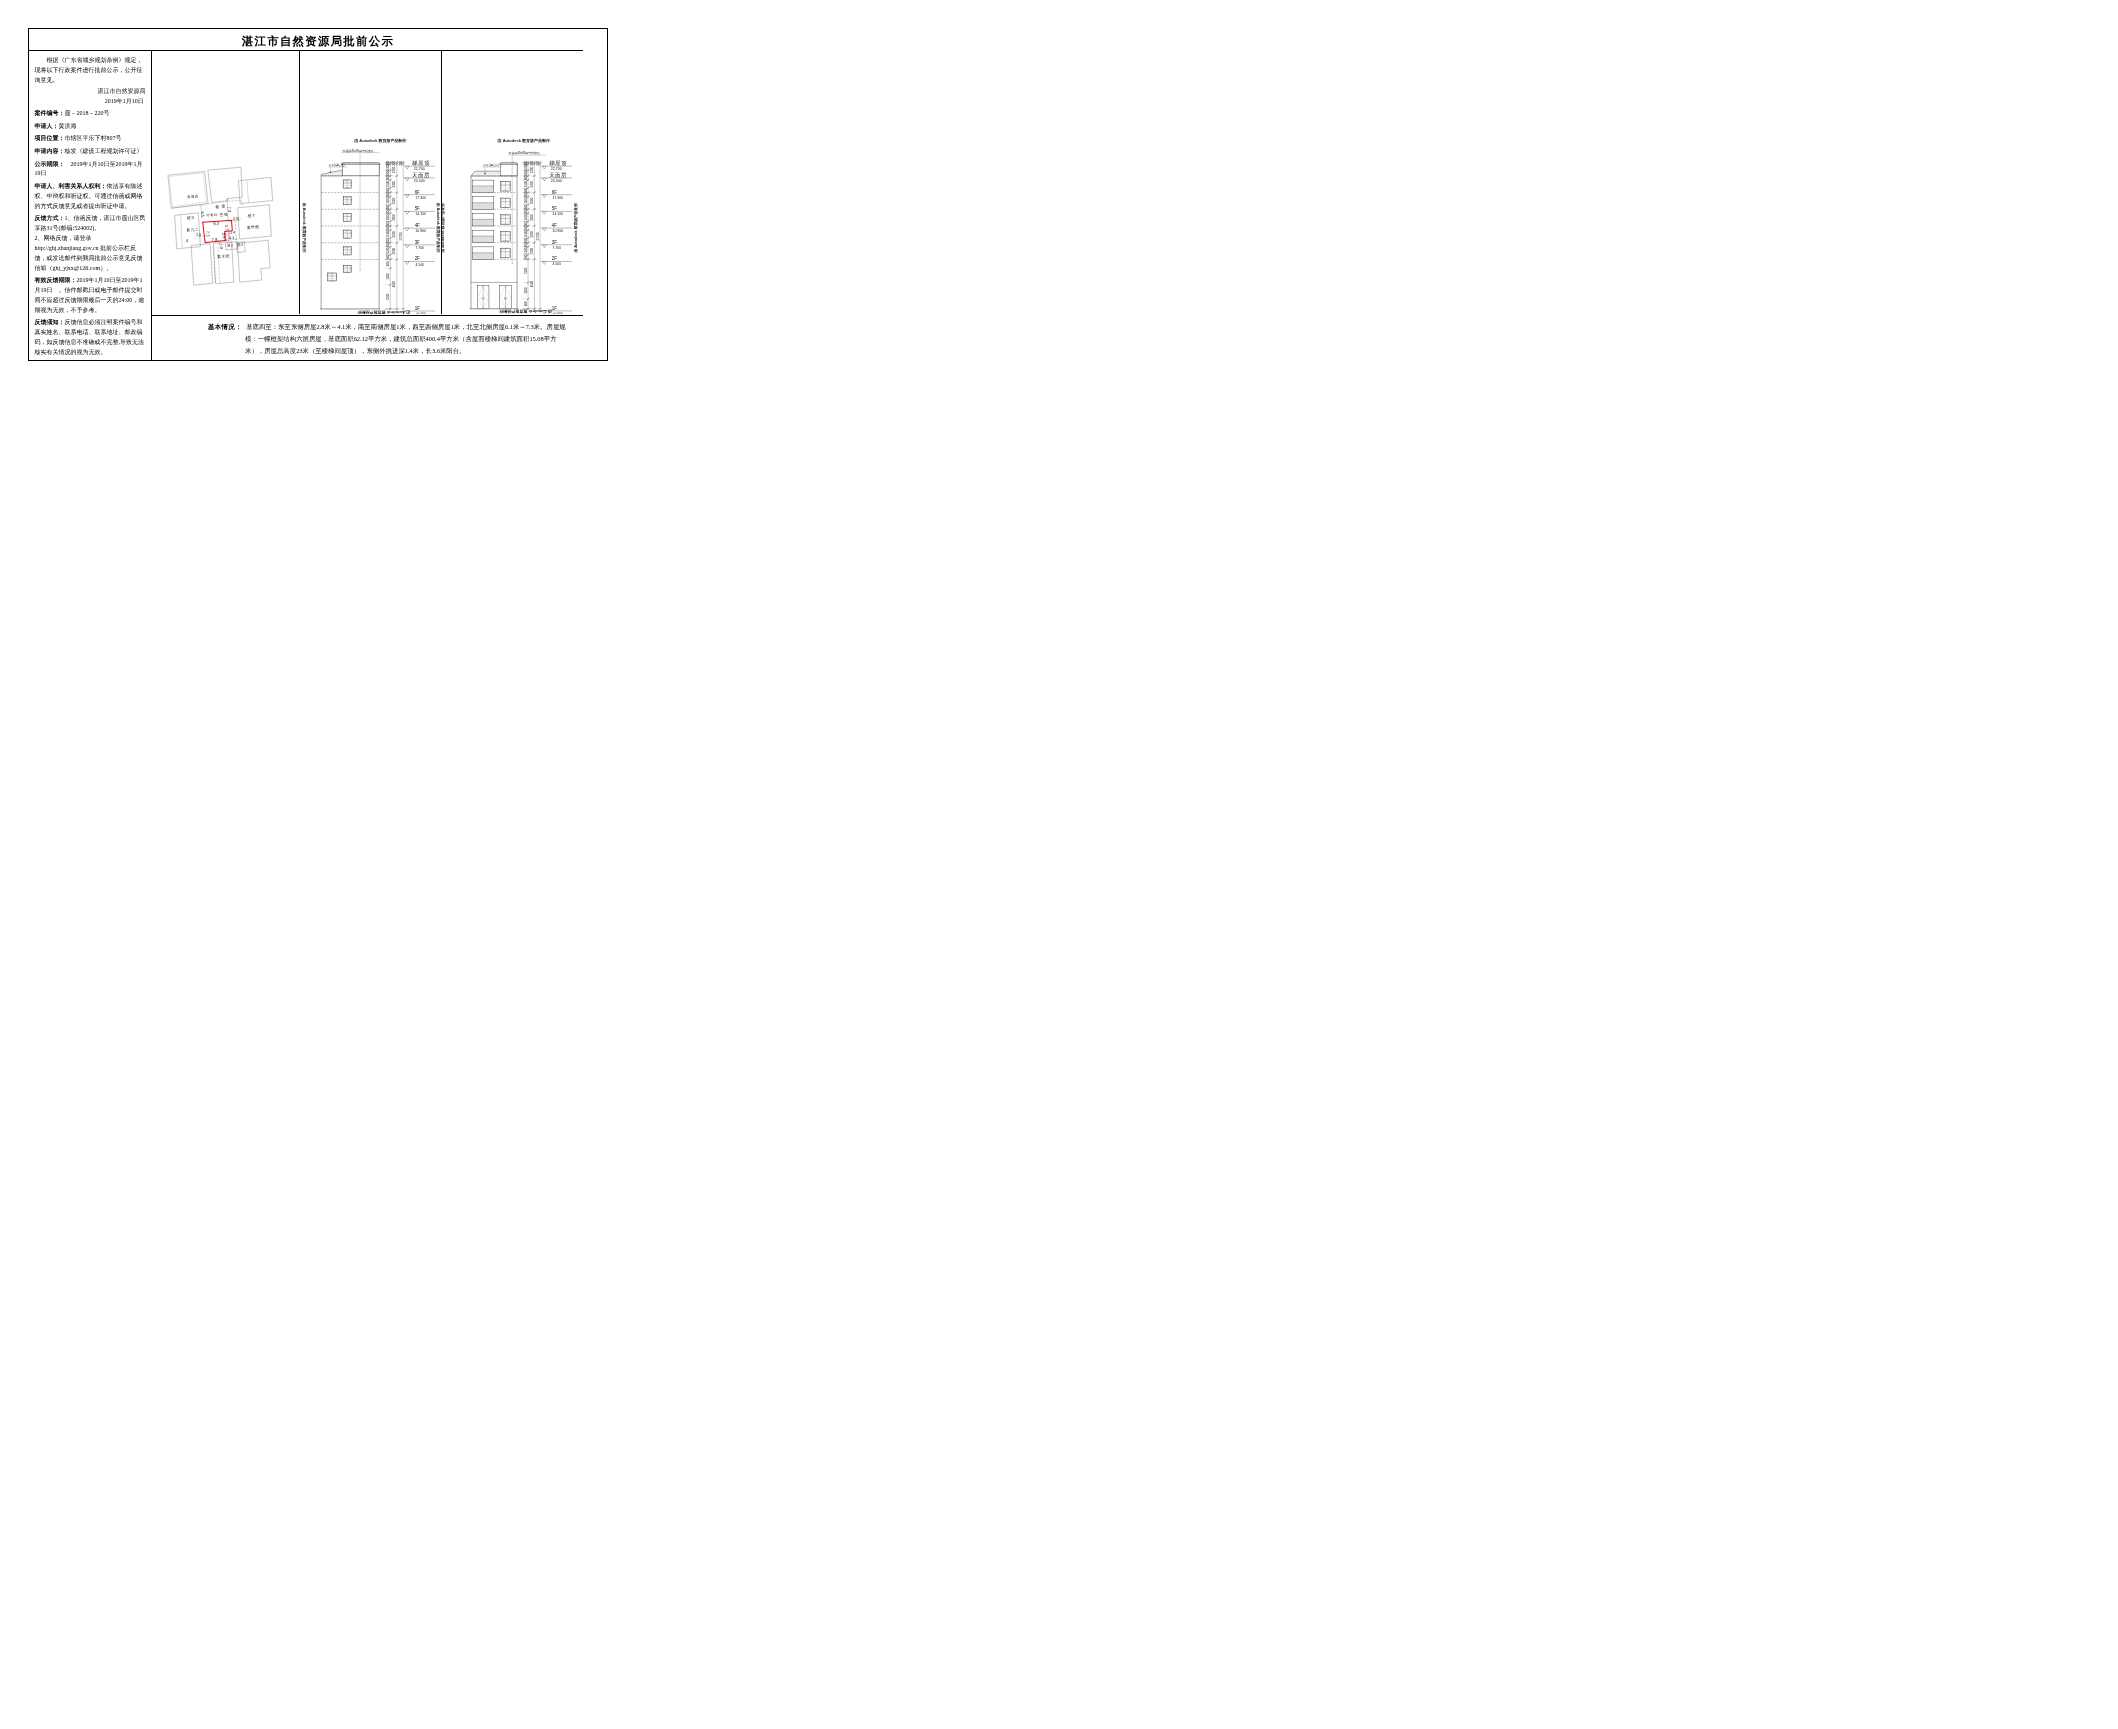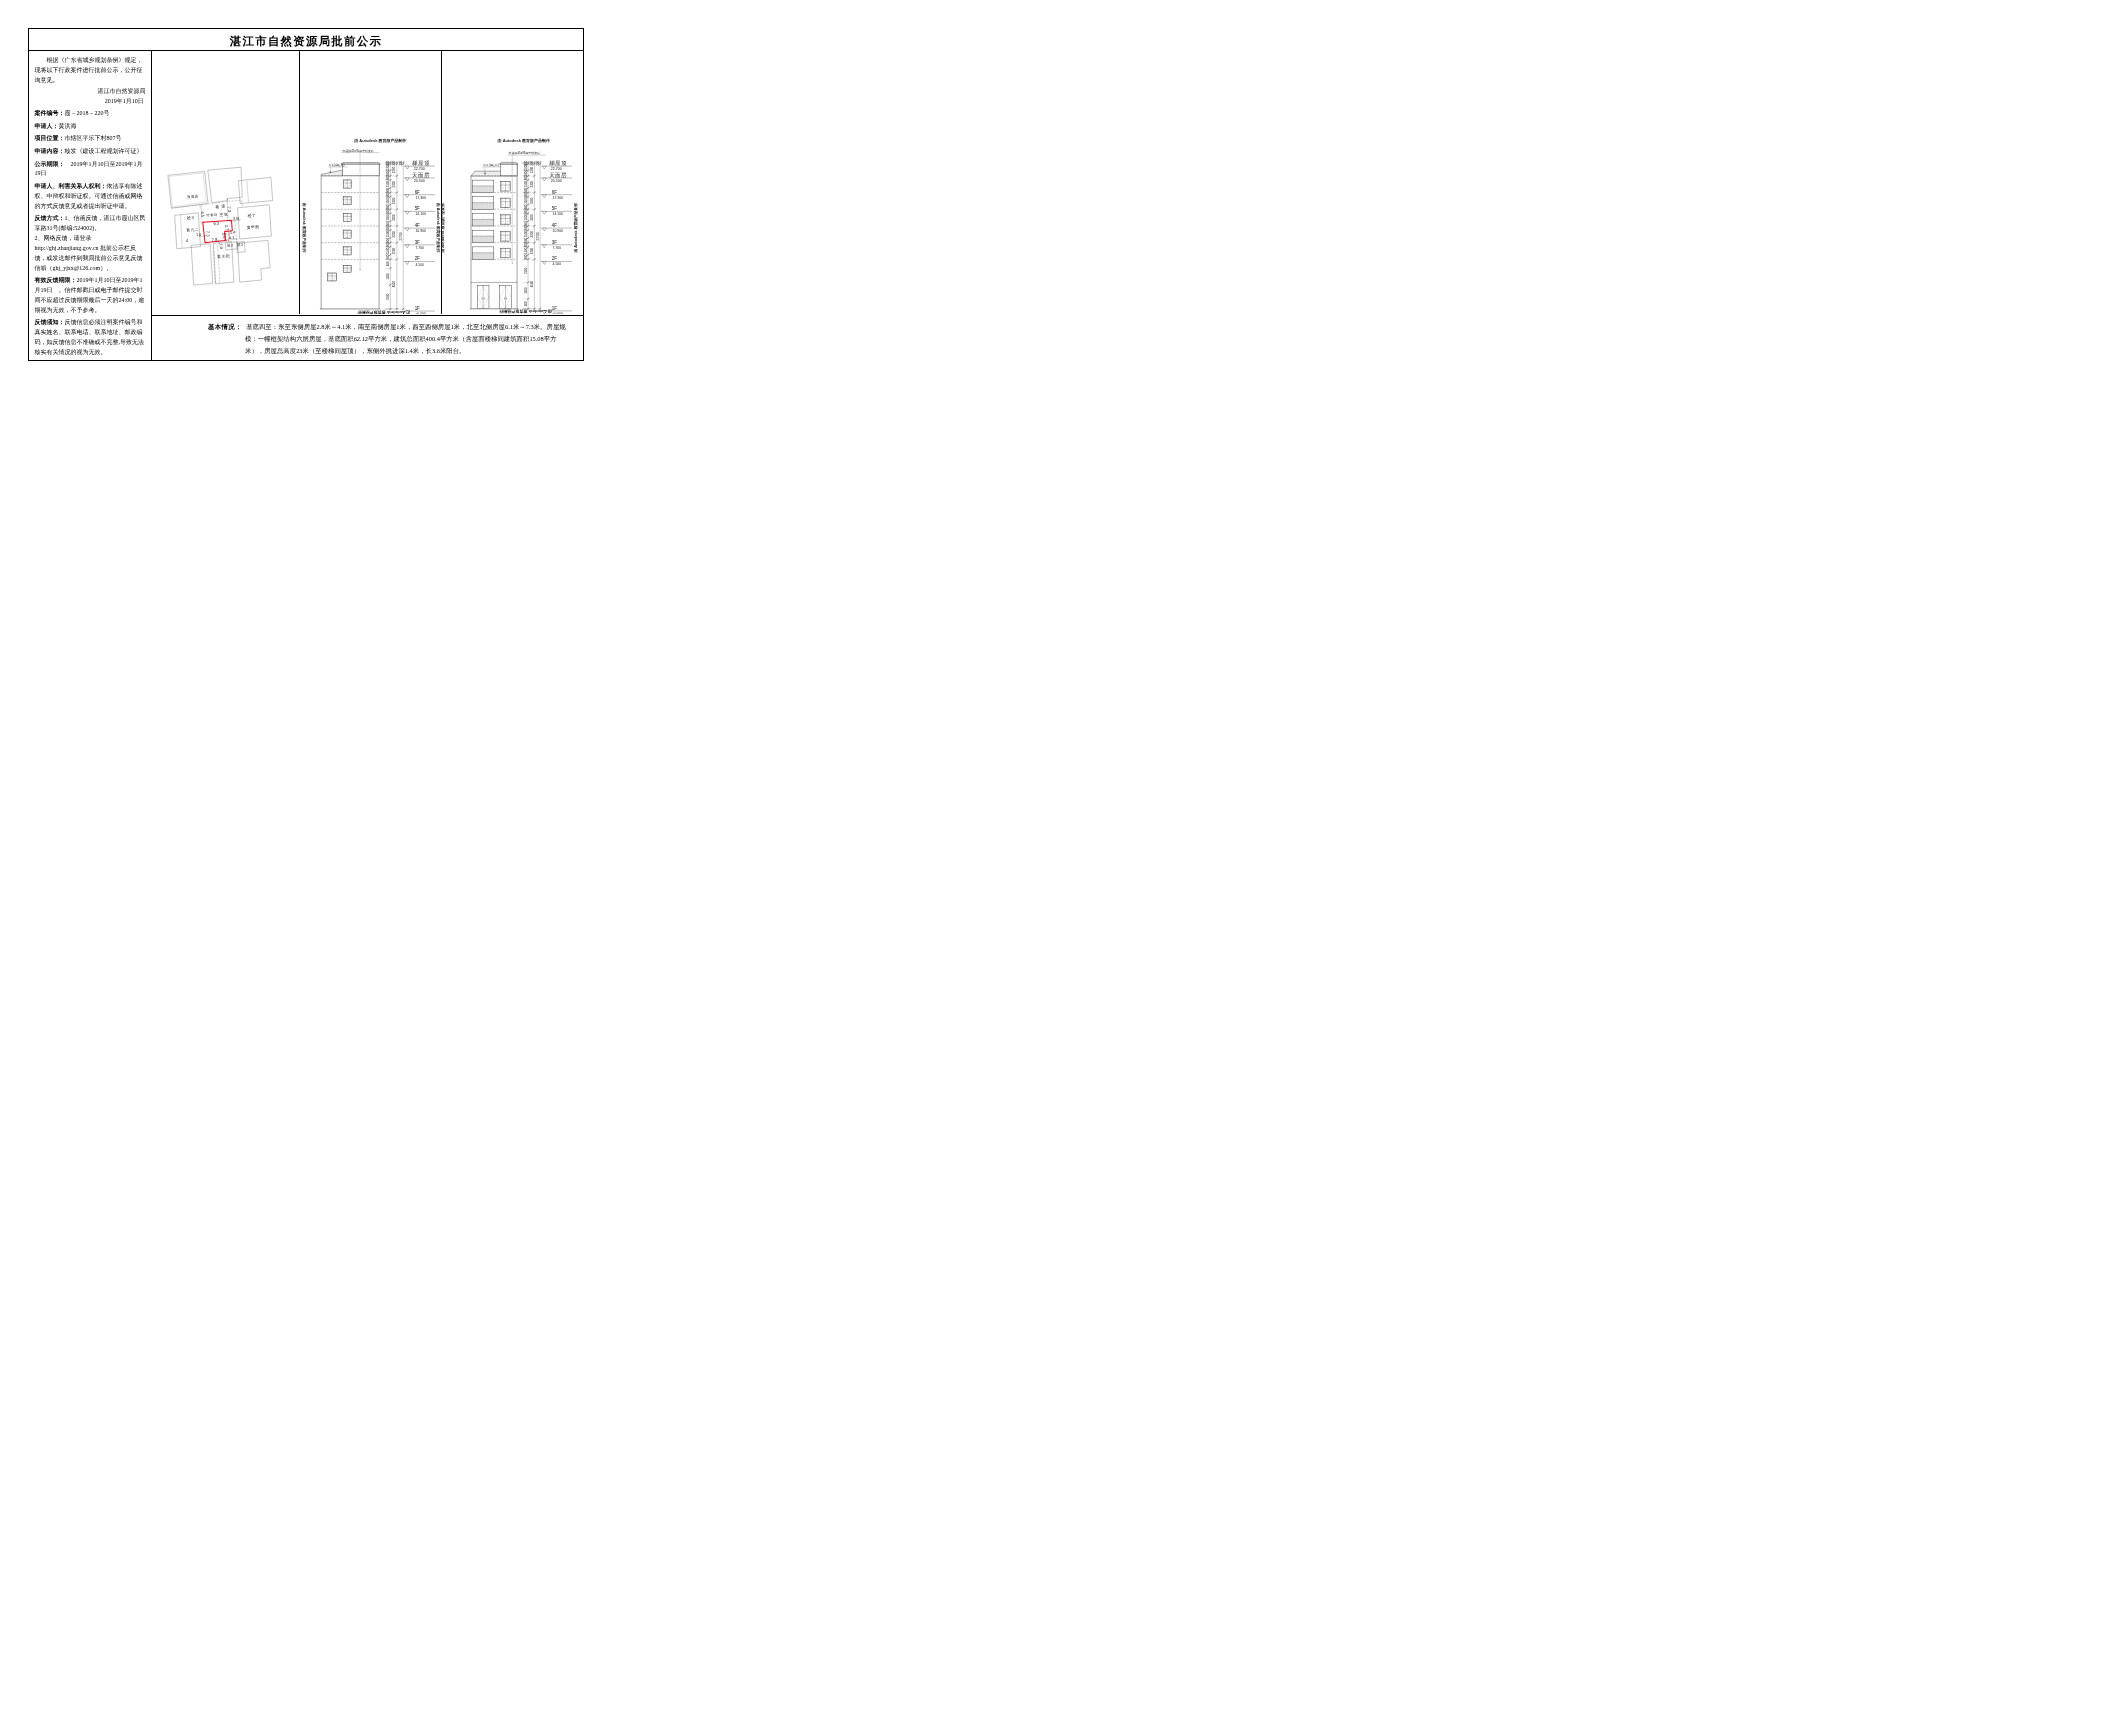--- a/index.html
+++ b/index.html
@@ -1,18 +1,18 @@
 <!DOCTYPE html>
 <html style="font-size:6.8px"><head>
 <meta charset="utf-8">
 <style>
   html,body{margin:0;padding:0;background:#fff;}
   .page{position:relative;width:611px;height:432px;background:#fff;overflow:hidden;
         font-family:"Liberation Serif","DejaVu Serif",serif;color:#000;}
-  .sheet{position:absolute;left:28px;top:28px;width:554px;height:331px;border:0.9px solid #000;box-sizing:content-box;}
+  .sheet{position:absolute;left:28px;top:28px;width:554px;height:331px;border:0.9px solid #000;box-sizing:content-box;padding-left:24px;}
   .vline,.hline{position:absolute;background:#000;}
   .title-row{position:absolute;left:0;top:0;width:100%;height:21px;}
   .title-row h1{margin:0;padding-top:4.7px;text-align:center;font-size:11.4px;font-weight:bold;letter-spacing:1.3px;}
   .notice{position:absolute;left:0;top:21px;width:122px;height:310px;box-sizing:border-box;
           padding:6.4px 4.2px 0 5.5px;font-size:6px;line-height:1.64;}
   .notice p{margin:0;}
   .notice .intro{text-indent:2em;}
   .notice .sig{text-align:right;padding-right:1.3px;margin-top:0.8px;}
   .notice .date{text-align:right;padding-right:3px;}
   .notice p.field{margin-top:2.8px;}

